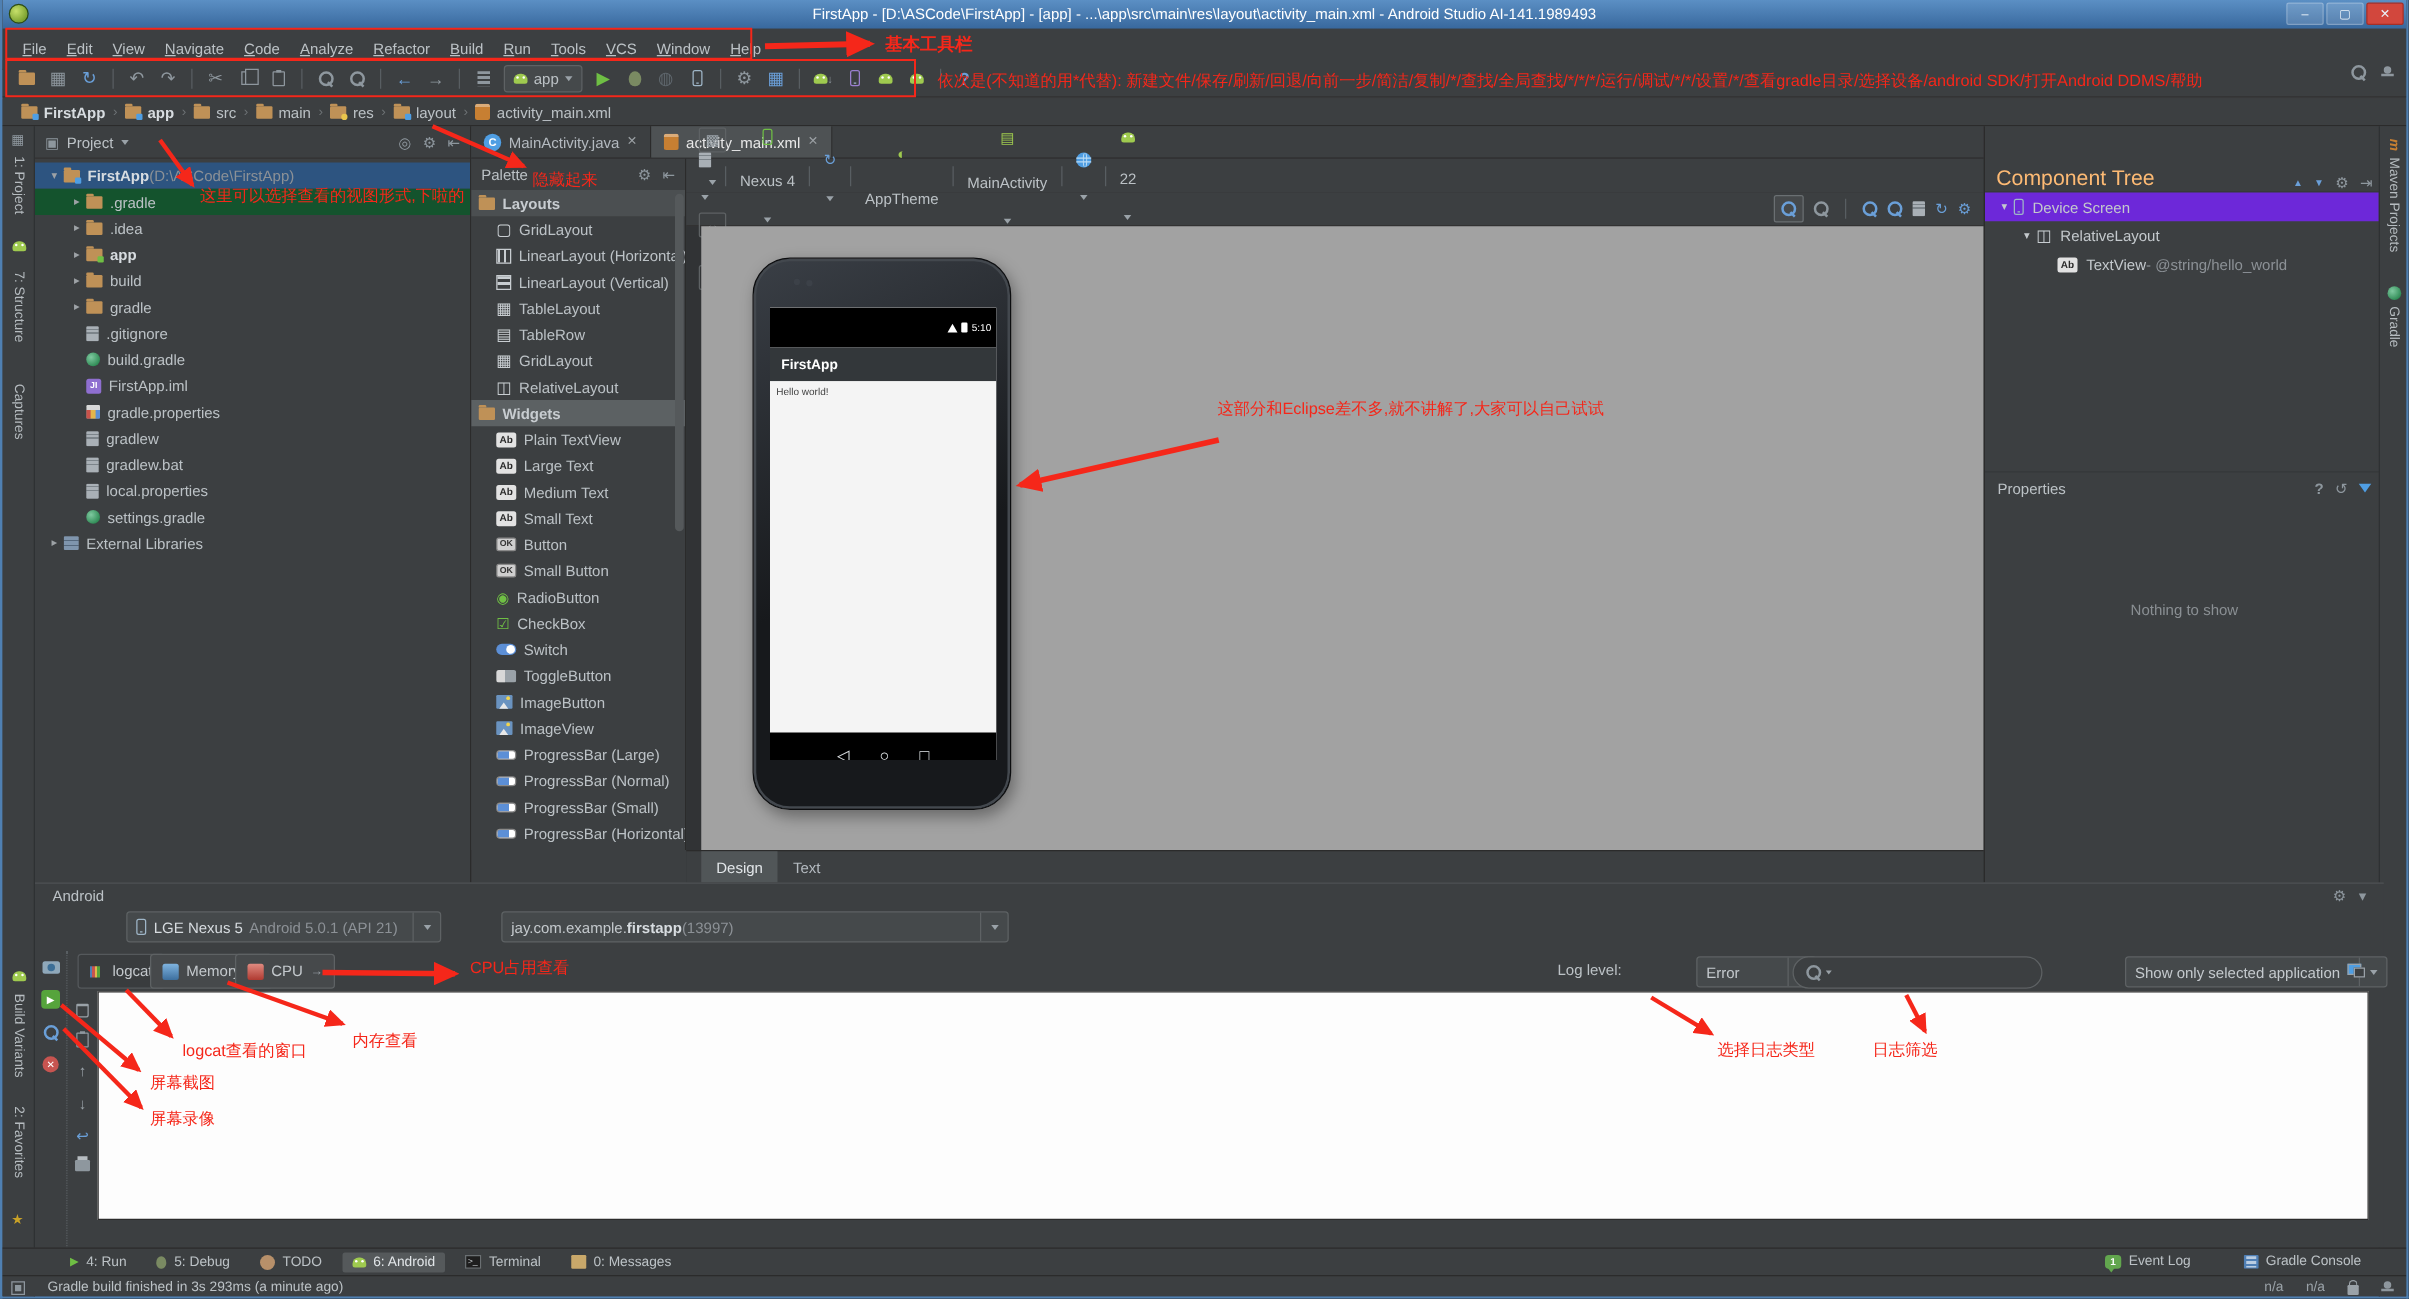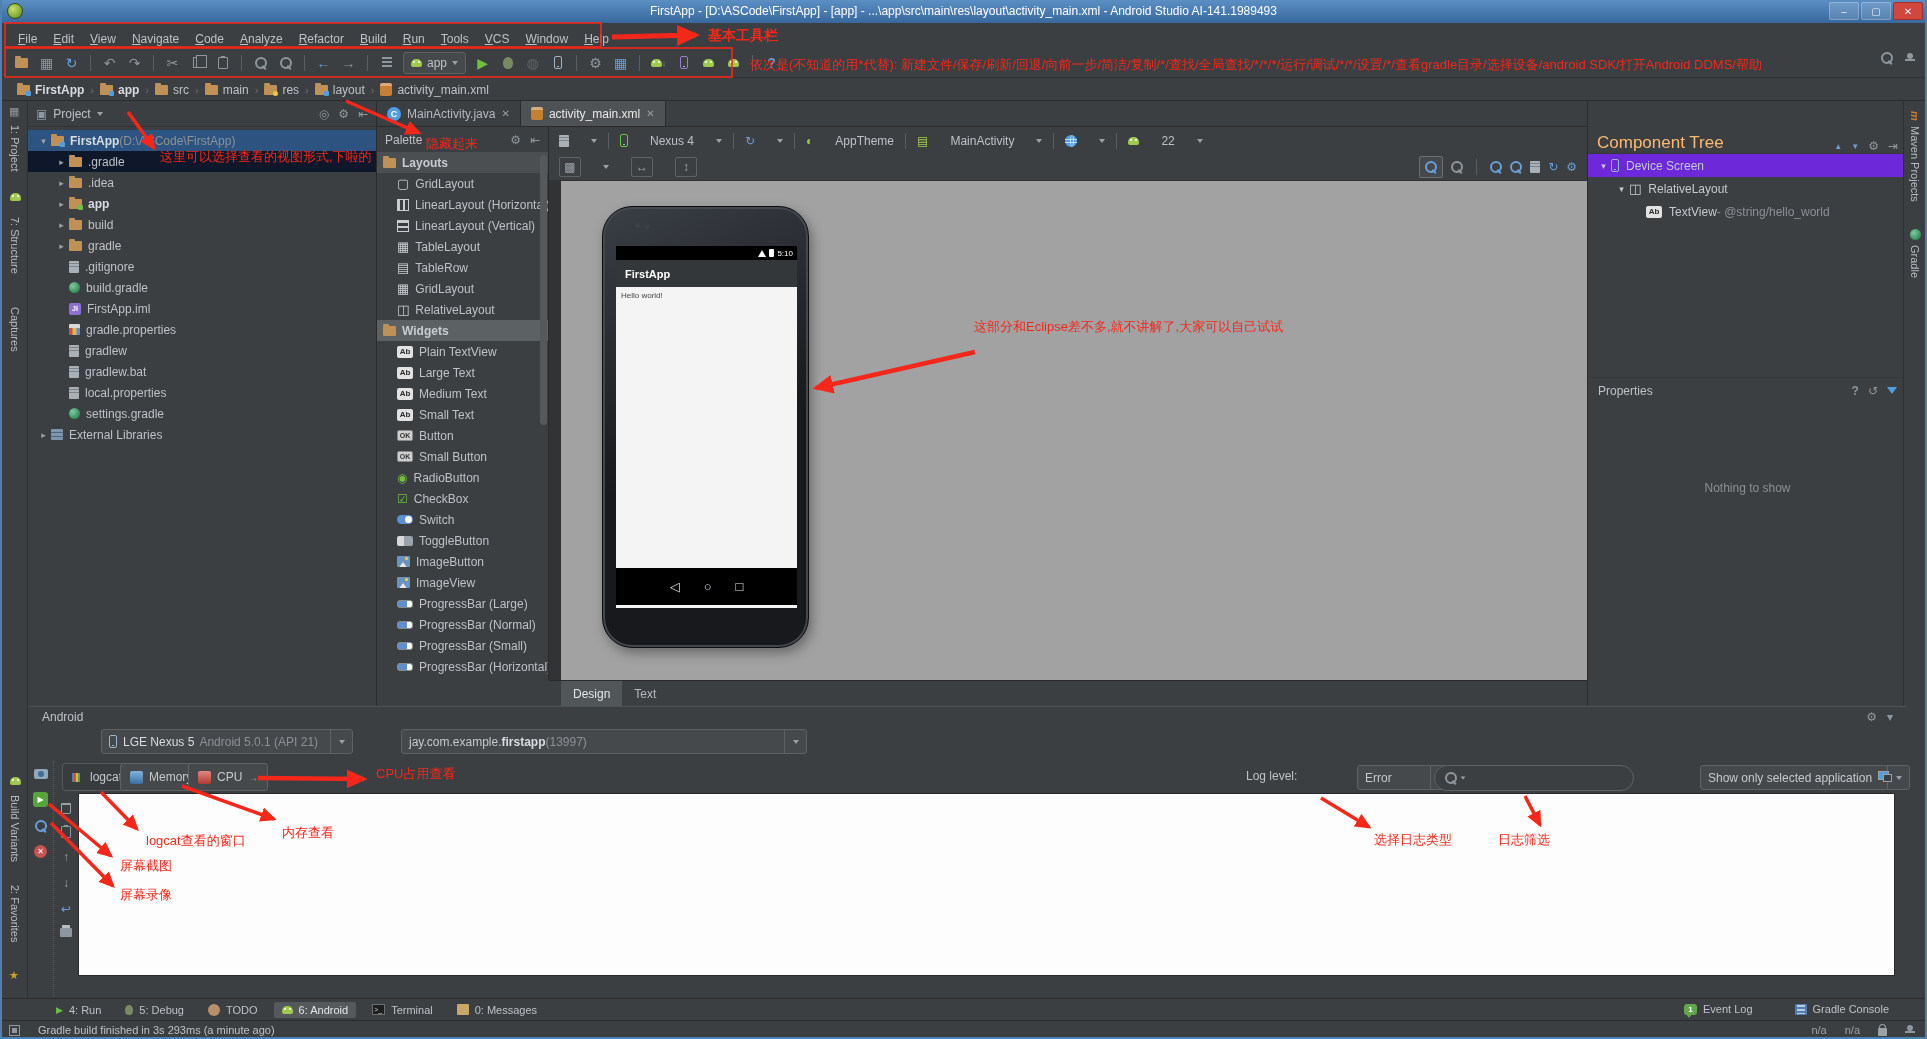--- a/index.html
+++ b/index.html
@@ -130,21 +130,21 @@
   .lstrip { position:absolute; left:0; top:101px; width:26px; height:937px; background:#3c3f41; border-right:1px solid #2e3133; }
   .rstrip { position:absolute; right:0; top:101px; width:22px; height:937px; background:#3c3f41; border-left:1px solid #2e3133; }
   .vlabel { position:absolute; writing-mode:vertical-rl; color:#b6bcc0; font-size:11px; display:flex; align-items:center; gap:5px; }
 
   
   .project-panel { position:absolute; left:26px; top:101px; width:349px; height:605px; background:#3c3f41; border-right:1px solid #2b2b2b; }
   .panel-header { height:26px; display:flex; align-items:center; padding:0 8px; color:#bcc2c6; font-size:12px; border-bottom:1px solid #323232; gap:6px; }
   .ph-icons { margin-left:auto; display:flex; gap:9px; align-items:center; color:#8e979e; font-size:12px; }
   .tree { padding-top:3px; font-size:12px; color:#bcc2c6; }
   .trow { height:21px; display:flex; align-items:center; white-space:nowrap; }
-  .trow.sel { background:#2d5480; } .trow.hov { background:#0f172a; }
+  .trow.sel { background:#2d5480; } .trow.hov { background:#14532d; }
   .trow .tarrow { width:15px; text-align:center; color:#9da2a6; font-size:9px; flex:none; }
   .trow .lbl { margin-left:6px; } .trow .sub { color:#8c9196; }
   .l0 { padding-left:8px; } .l1 { padding-left:26px; }
   .bold { font-weight:bold; color:#d7dce0; }
 
   
   .etabs { position:absolute; left:375px; top:101px; width:1210px; height:26px; background:#3c3f41; border-bottom:1px solid #2b2b2b; display:flex; }
   .etab { display:flex; align-items:center; gap:6px; padding:0 10px; color:#b4bac0; font-size:12px; border-right:1px solid #2b2b2b; }
   .etab.active { background:#4e5254; color:#e8e8e8; }
   .class-ic { width:14px; height:14px; border-radius:50%; background:#4f9ee3; color:#fff; font-size:9px; font-weight:bold;
@@ -157,36 +157,36 @@
   .psec { height:21px; display:flex; align-items:center; gap:6px; padding-left:6px; background:#4b4f51; color:#c7ccd0; font-size:12px; font-weight:bold; }
   .psec.hl { background:#5c6163; }
   .prow { height:21px; display:flex; align-items:center; gap:6px; padding-left:20px; color:#bcc2c6; font-size:12px; white-space:nowrap; }
   .lay-gl { color:#c8cdd1; font-size:13px; }
   .pal-scroll { position:absolute; right:1px; top:28px; width:7px; height:270px; background:#55595b; border-radius:4px; }
 
   
   .surface { position:absolute; left:547px; top:127px; width:1038px; height:579px; background:#313335; }
   .dtb { height:27px; display:flex; align-items:center; gap:6px; padding:0 10px; color:#bcc2c6; font-size:12px; background:#3c3f41; }
   .dtb2 { justify-content:space-between; border-bottom:1px solid #323232; }
-  .dgroup { display:flex; align-items:center; gap:22px; }
+  .dgroup { display:flex; align-items:center; gap:22px;flex-direction:column; }
   .boxbtn { width:22px; height:20px; border:1px solid #5e6264; border-radius:2px; display:flex; align-items:center; justify-content:center; color:#9aa2a8; font-size:12px; }
   .zoomset { display:flex; align-items:center; gap:8px; }
   .zoombox { width:24px; height:22px; border:1px solid #6a6f72; border-radius:2px; background:#46494b; display:flex; align-items:center; justify-content:center; }
   .canvas { position:absolute; left:12px; top:54px; right:0; height:499px; background:#a2a2a2; }
   .dtabs-strip { position:absolute; left:0; bottom:0; width:100%; height:26px; background:#3c3f41; border-top:1px solid #2b2b2b; display:flex; padding-left:12px; }
   .dtab { padding:0 12px; display:flex; align-items:center; color:#b4bac0; font-size:12px; }
   .dtab.active { background:#515658; color:#e2e6e9; }
 
   
   .phone { position:absolute; left:41px; top:25px; width:207px; height:442px; border-radius:30px;
            background:linear-gradient(155deg,#3a3f46,#17191c 55%); border:1px solid #0c0d0f;
            box-shadow:inset 0 0 0 2px #43484e, 3px 5px 12px rgba(0,0,0,.35); }
   .phone-cam { position:absolute; left:32px; top:16px; width:5px; height:5px; border-radius:50%; background:#3c4148; box-shadow:10px 1px 0 #3c4148; }
   .pscreen { position:absolute; left:13px; top:39px; width:181px; height:362px; background:#f4f4f4; overflow:hidden; }
-  .psbar { height:14px; background:#000; display:flex; align-items:center; justify-content:flex-end; gap:3px; padding-right:4px; color:#fff; font-size:8px; }
+  .psbar { height:32px; background:#000; display:flex; align-items:center; justify-content:flex-end; gap:3px; padding-right:4px; color:#fff; font-size:8px; }
   .wifi { width:0; height:0; border-left:4px solid transparent; border-right:4px solid transparent; border-bottom:7px solid #fff; }
   .batt { width:5px; height:8px; background:#fff; border-radius:1px; }
   .pabar { height:27px; background:#33373a; color:#fff; font-size:11px; font-weight:bold; display:flex; align-items:center; padding-left:9px; }
   .pcontent { height:281px; background:#f4f4f4; color:#444; font-size:8px; padding:4px 0 0 5px; }
   .pnav { height:37px; background:#000; display:flex; align-items:center; justify-content:center; gap:24px; color:#dfe3e6; font-size:13px; }
 
   
   .right-panel { position:absolute; left:1585px; top:101px; width:320px; height:605px; background:#3c3f41; border-left:1px solid #2b2b2b; }
   .ct-header { position:absolute; left:0; top:27px; width:100%; height:26px; display:flex; align-items:flex-end; padding:0 9px; color:#fdba74; font-size:17px; border-bottom:1px solid #35383a; }
   .ct-rows { position:absolute; left:0; top:53px; width:100%; }

